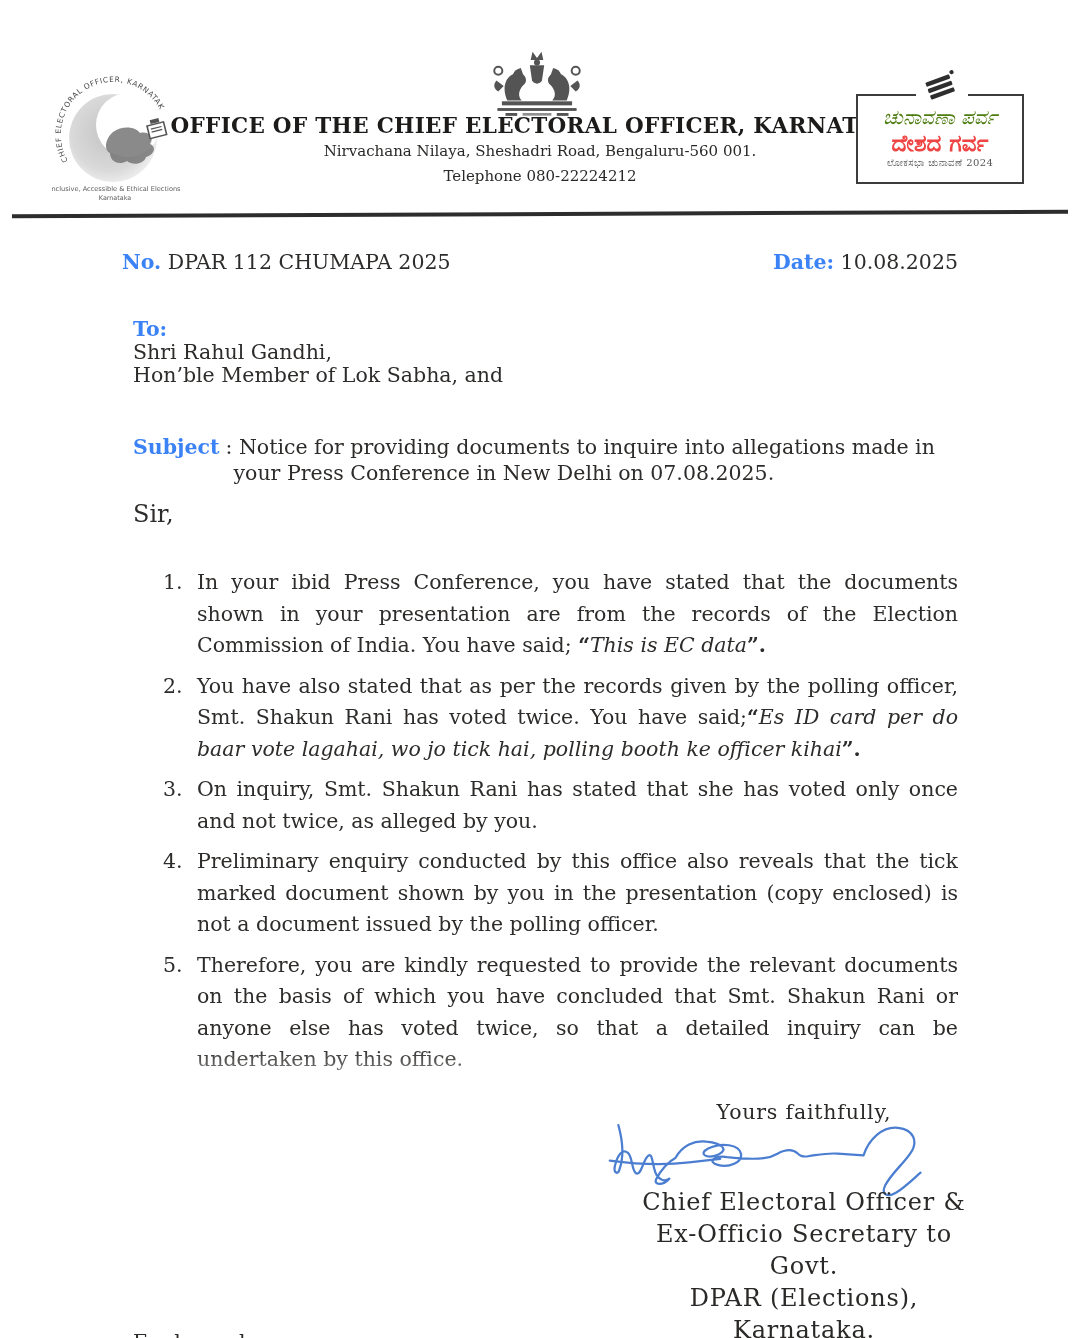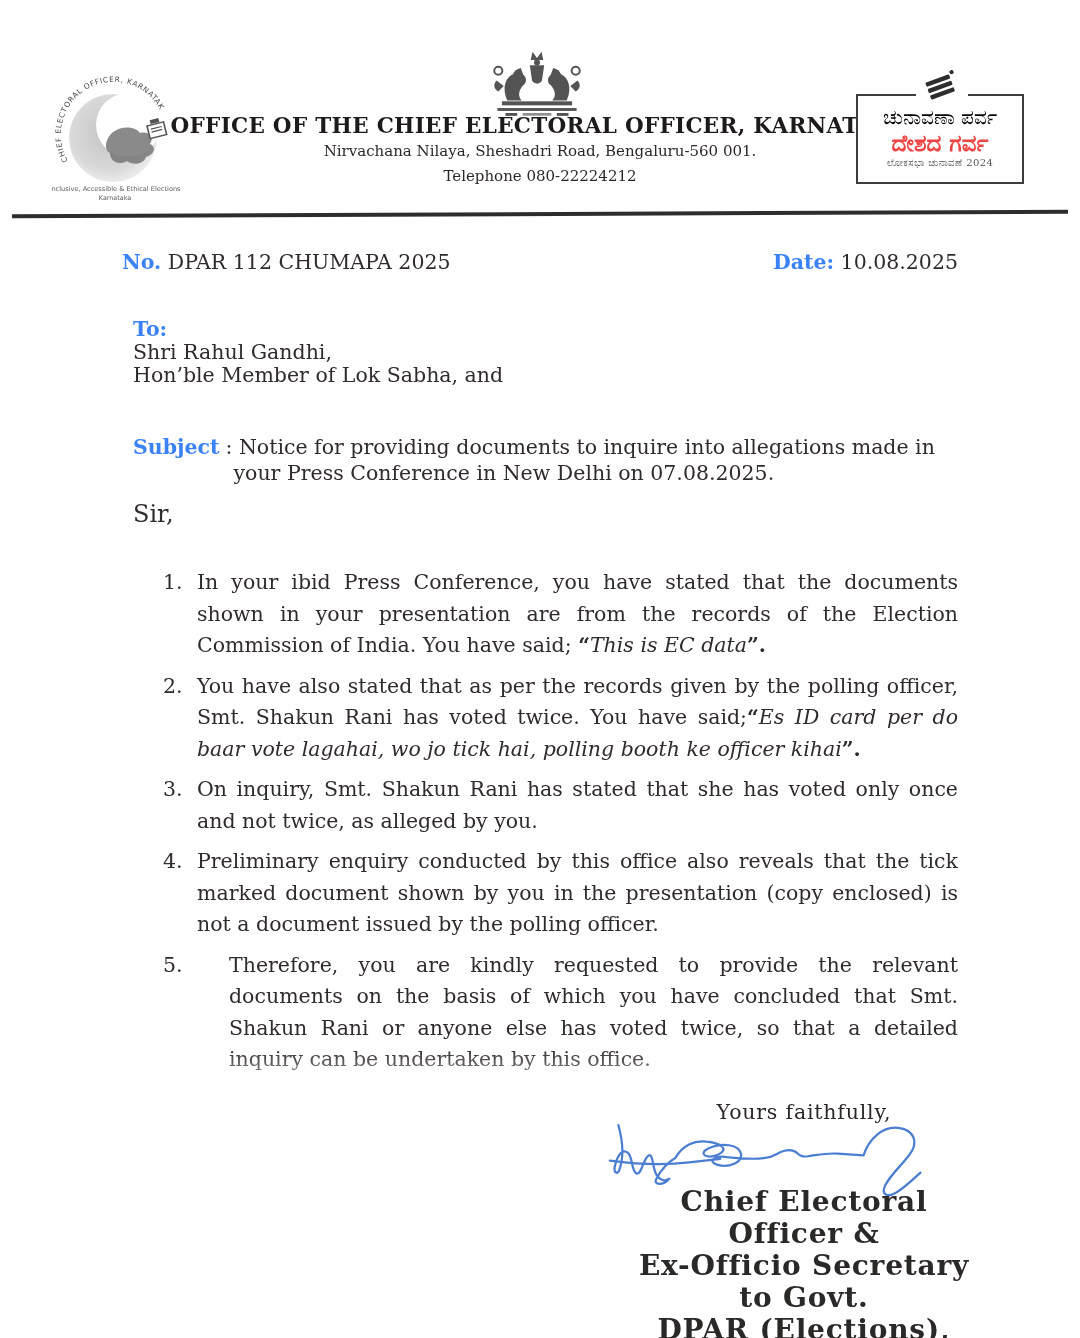--- a/index.html
+++ b/index.html
@@ -15,43 +15,43 @@
   .left-logo { position:absolute; left:52px; top:76px; width:142px; height:130px; filter:blur(.3px); }
   .emblem { position:absolute; left:478px; top:50px; width:118px; height:72px; opacity:.88; }
   .header-text { position:absolute; left:0; top:112px; width:100%; text-align:center; }
   .office-title { font-size:21.5px; font-weight:bold; letter-spacing:.3px; color:#1c1b1a; line-height:27px; }
   .address, .telephone { font-size:15px; color:#2a2927; line-height:24.5px; }
   .badge {
     position:absolute; left:856px; top:94px; width:168px; height:90px;
     border:2.5px solid #3c3c3c; text-align:center; padding-top:9px; background:#fff;
   }
   .badge-icon { position:absolute; left:58px; top:-26px; width:52px; height:38px; background:#fff; padding:0 5px; }
-  .badge-line1 { font-size:20px; color:#000000; line-height:24px; }
+  .badge-line1 { font-size:20px; color:#4d7c0f; line-height:24px;font-style:italic; }
   .badge-line2 { font-size:23px; font-weight:bold; color:#ef4444; line-height:28px; }
   .badge-line3 { font-size:10px; color:#555; line-height:12px; letter-spacing:.4px; }
   .rule { height:4px; background:#2d2d2d; margin:0 12px; transform:rotate(-.25deg); }
   
   .meta-row { display:flex; justify-content:space-between; margin:34px 122px 0 122px; font-size:20.5px; line-height:24px; }
   .bold { font-weight:bold; color:#3b82f6; }
   .recipient { margin:44px 0 0 133px; font-size:20.5px; line-height:23px; }
   .subject { display:flex; margin:47px 110px 0 133px; font-size:20.5px; line-height:26px; }
   .subject-text { padding-left:14px; text-indent:-8px; }
   .salutation { margin:17px 0 16px 133px; font-size:24px; line-height:23px; }
   .points { margin:41px 122px 0 163px; font-size:20.5px; }
   .point { display:flex; margin-bottom:9px; line-height:31.5px; }
   .num { width:34px; flex:0 0 34px; }
   .ptext { flex:1; text-align:justify; }
   .q-mark { font-weight:bold; }
   .q-text { font-style:italic; }
-  .point:last-child .ptext { -webkit-mask-image:linear-gradient(#000 78%, rgba(0,0,0,.55)); mask-image:linear-gradient(#000 78%, rgba(0,0,0,.55));margin-left:32px; }
+  .point:last-child .ptext { -webkit-mask-image:linear-gradient(#000 78%, rgba(0,0,0,.55)); mask-image:linear-gradient(#000 78%, rgba(0,0,0,.55)); }
   
   .closing { width:352px; margin:24px 100px 0 auto; text-align:center; }
   .valediction { font-size:20.5px; line-height:24px; letter-spacing:.8px; color:#2a2927; }
   .signature { display:block; width:372px; height:82px; margin:-4px 0 -16px -48px; }
-  .sig-line { font-size:28px; line-height:32px; letter-spacing:.8px; color:#2a2927;font-weight:bold; }
+  .sig-line { font-size:24px; line-height:32px; letter-spacing:.8px; color:#2a2927; }
   .enclosure { margin:-16px 0 0 133px; font-size:20.5px; line-height:24px; letter-spacing:.5px; }
 </style>
 </head>
 <body>
 
 <div class="page">
 
   <div class="header">
 
     <svg class="left-logo" viewBox="0 0 140 130">

